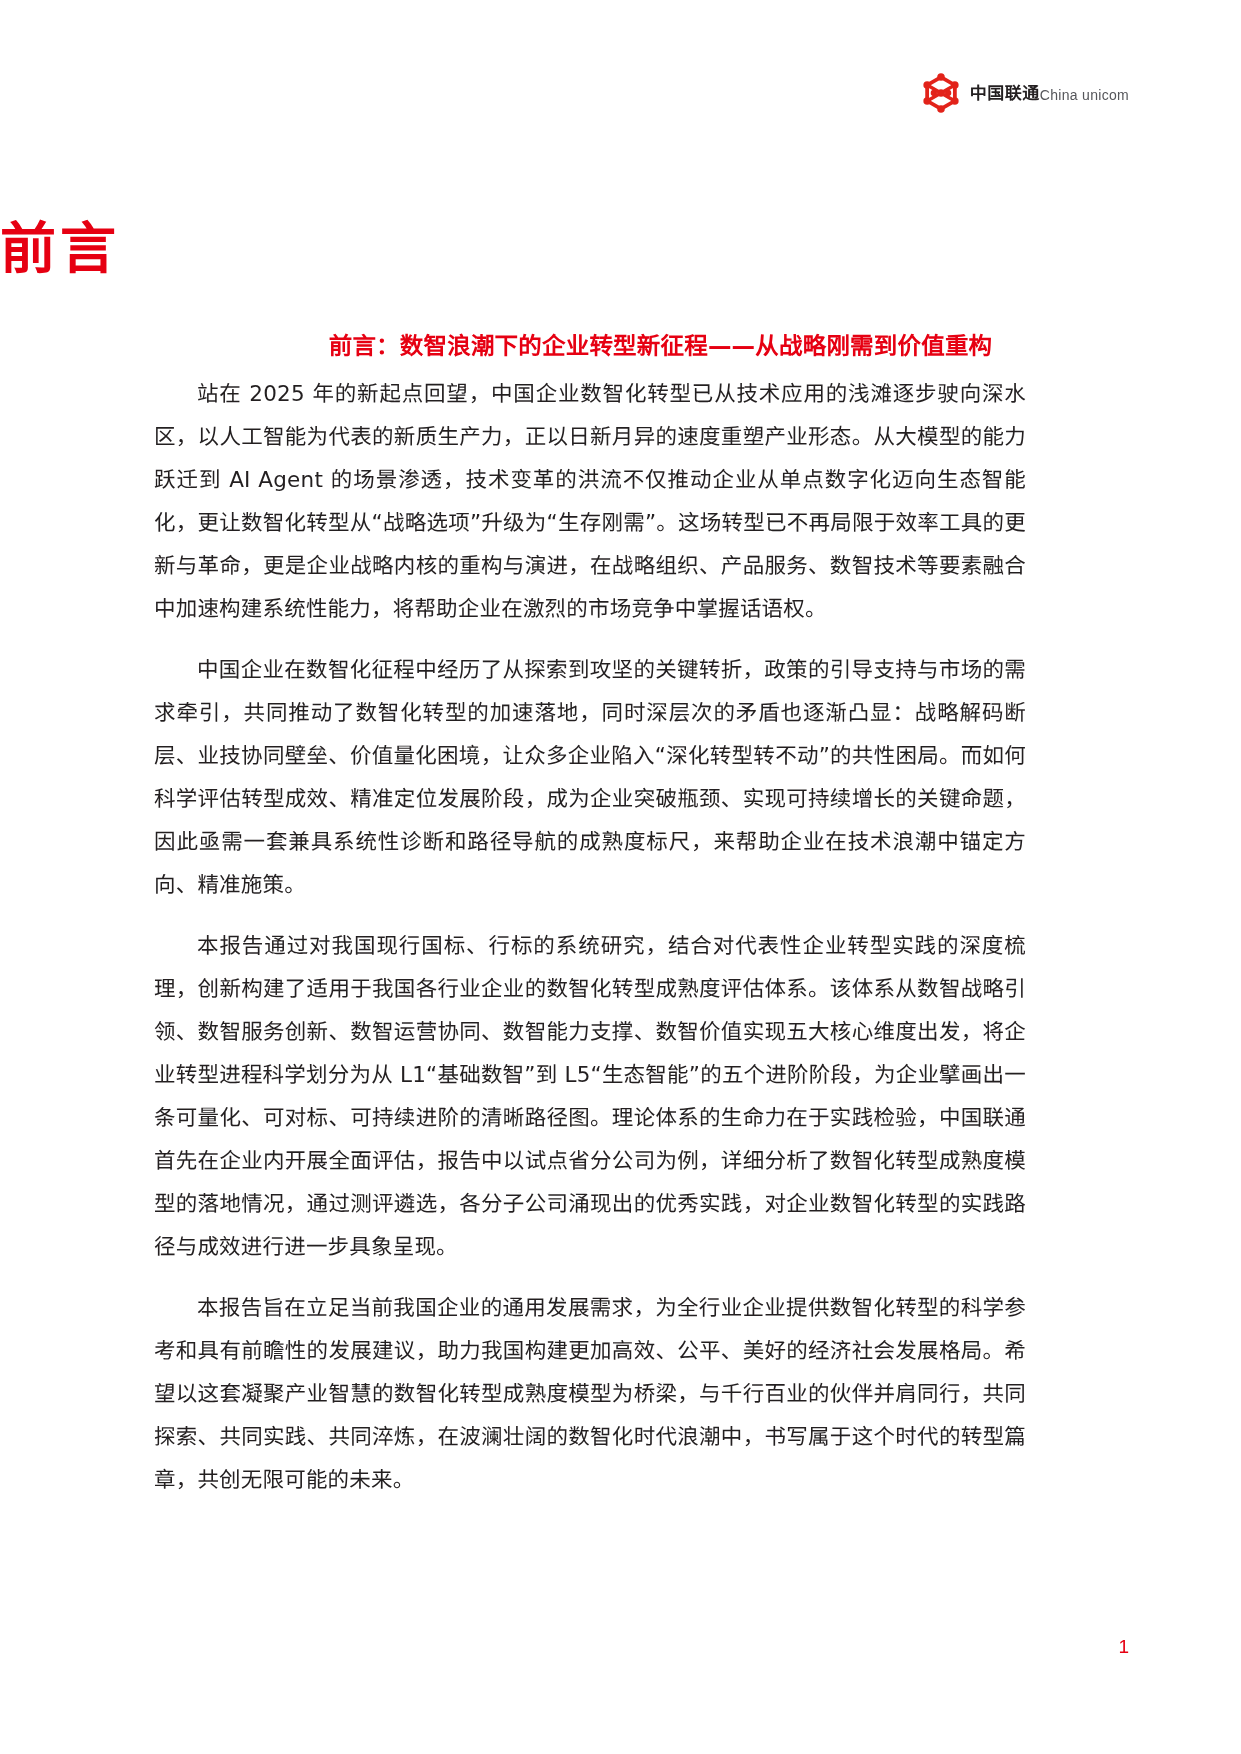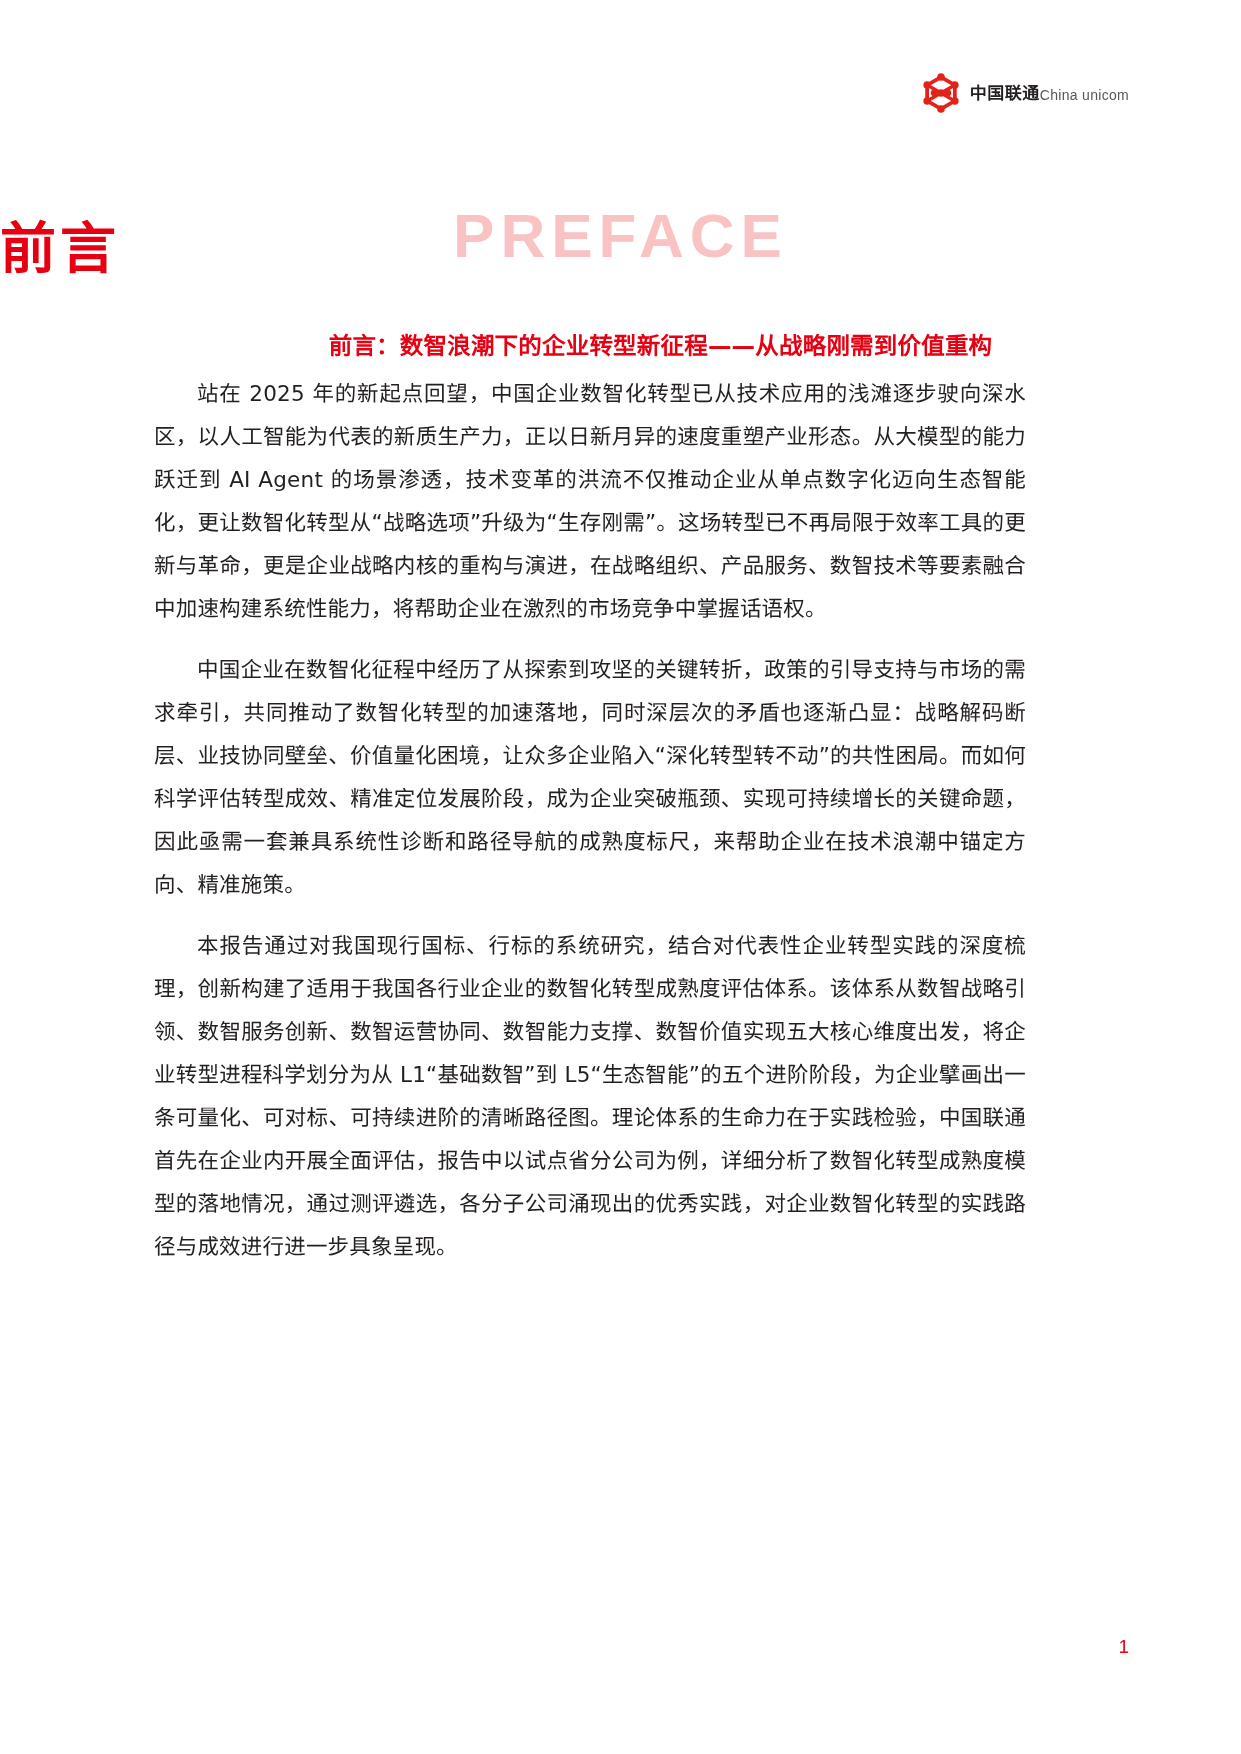--- a/index.html
+++ b/index.html
@@ -161,27 +161,27 @@
         <path d="M17 31 L83 69 M83 31 L17 69" fill="none" stroke="#e2231a" stroke-width="8"></path>
       </g>
     </svg>
     <span class="logo-text">
       <span class="logo-cn">中国联通</span>
       <span class="logo-en">China unicom</span>
     </span>
   </div>
 
   <div class="title-wrap">
-    <div class="title-watermark">PREFACE</div>
     <div class="title-cn">前言</div>
   </div>
 
   <div class="subtitle">前言：数智浪潮下的企业转型新征程——从战略刚需到价值重构</div>
 
   <div class="body-copy">
     <p>站在 2025 年的新起点回望，中国企业数智化转型已从技术应用的浅滩逐步驶向深水区，以人工智能为代表的新质生产力，正以日新月异的速度重塑产业形态。从大模型的能力跃迁到 AI Agent 的场景渗透，技术变革的洪流不仅推动企业从单点数字化迈向生态智能化，更让数智化转型从“战略选项”升级为“生存刚需”。这场转型已不再局限于效率工具的更新与革命，更是企业战略内核的重构与演进，在战略组织、产品服务、数智技术等要素融合中加速构建系统性能力，将帮助企业在激烈的市场竞争中掌握话语权。</p>
     <p>中国企业在数智化征程中经历了从探索到攻坚的关键转折，政策的引导支持与市场的需求牵引，共同推动了数智化转型的加速落地，同时深层次的矛盾也逐渐凸显：战略解码断层、业技协同壁垒、价值量化困境，让众多企业陷入“深化转型转不动”的共性困局。而如何科学评估转型成效、精准定位发展阶段，成为企业突破瓶颈、实现可持续增长的关键命题，因此亟需一套兼具系统性诊断和路径导航的成熟度标尺，来帮助企业在技术浪潮中锚定方向、精准施策。</p>
     <p>本报告通过对我国现行国标、行标的系统研究，结合对代表性企业转型实践的深度梳理，创新构建了适用于我国各行业企业的数智化转型成熟度评估体系。该体系从数智战略引领、数智服务创新、数智运营协同、数智能力支撑、数智价值实现五大核心维度出发，将企业转型进程科学划分为从 L1“基础数智”到 L5“生态智能”的五个进阶阶段，为企业擘画出一条可量化、可对标、可持续进阶的清晰路径图。理论体系的生命力在于实践检验，中国联通首先在企业内开展全面评估，报告中以试点省分公司为例，详细分析了数智化转型成熟度模型的落地情况，通过测评遴选，各分子公司涌现出的优秀实践，对企业数智化转型的实践路径与成效进行进一步具象呈现。</p>
+    <p>本报告旨在立足当前我国企业的通用发展需求，为全行业企业提供数智化转型的科学参考和具有前瞻性的发展建议，助力我国构建更加高效、公平、美好的经济社会发展格局。希望以这套凝聚产业智慧的数智化转型成熟度模型为桥梁，与千行百业的伙伴并肩同行，共同探索、共同实践、共同淬炼，在波澜壮阔的数智化时代浪潮中，书写属于这个时代的转型篇章，共创无限可能的未来。</p>
   </div>
 
   <div class="page-number">1</div>
 
 </div>
 
 </body></html>

